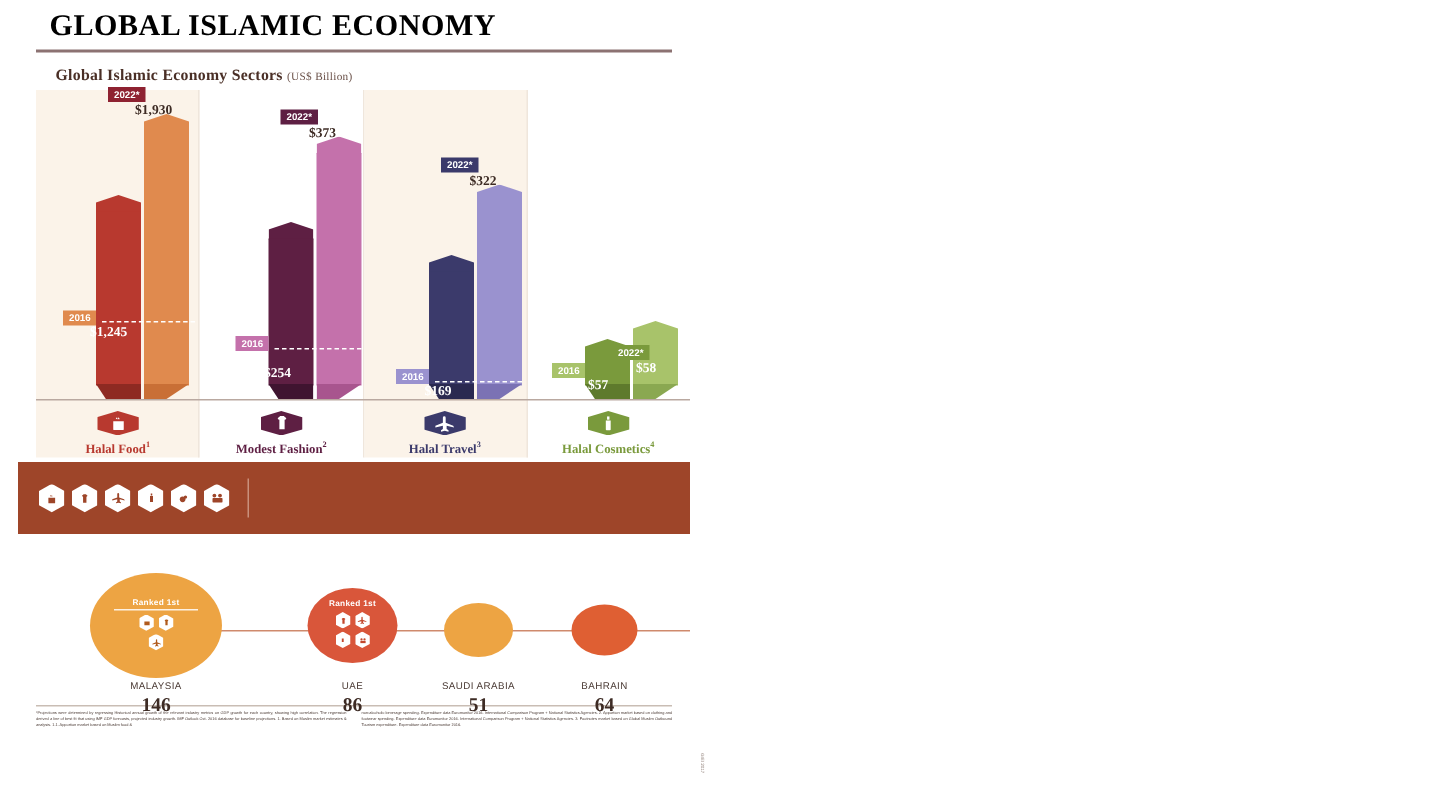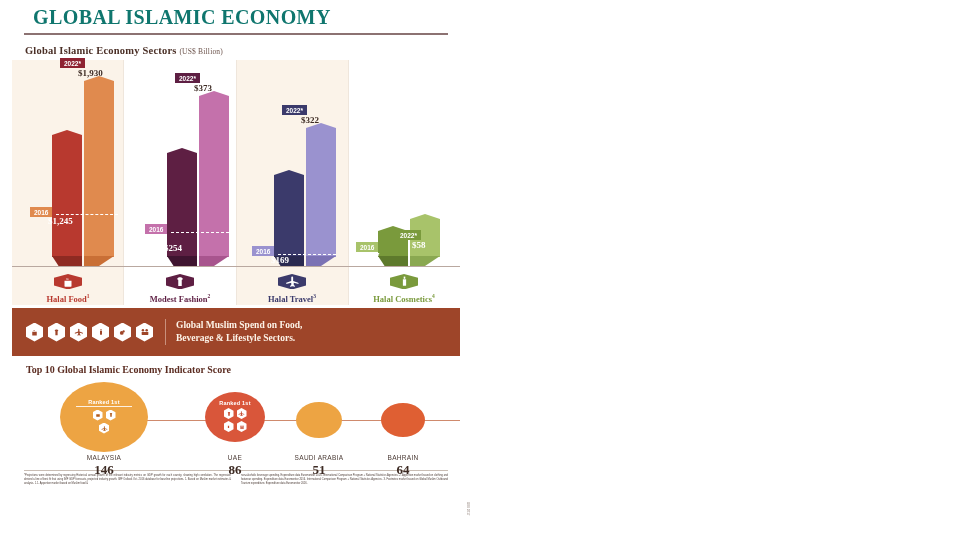--- a/index.html
+++ b/index.html
@@ -10,28 +10,28 @@
   #poster{
     position:absolute;left:0;top:0;width:472px;height:530px;
     background:#ffffff;overflow:hidden;
   }
   
   .hdr{
     padding:6px 0 0 33px;
   }
   .hdr h1{
     margin:0;font-family:"Liberation Serif", serif;font-weight:700;
-    font-size:20px;letter-spacing:.4px;color:#0f766e;
+    font-size:20px;letter-spacing:.4px;color:#000000;
   }
   .hdr-rule{
     margin:4px 24px 0 24px;height:2px;background:#8c7272;
   }
   
   .sectors{
-    position:relative;margin:7px 12px 0 12px;height:263px;background:#ffffff;
+    position:relative;margin:7px 12px 0 24px;height:263px;background:#ffffff;
   }
   .sec-title{
     font-family:"Liberation Serif", serif;font-weight:700;font-size:10.5px;
     color:#4a2f26;padding:3px 0 0 13px;letter-spacing:.2px;
   }
   .sec-title .unit{font-size:7.5px;font-weight:400;color:#6b524a;}
   .cols{
     position:absolute;left:0;top:18px;right:0;bottom:0;display:flex;
   }
   .col{
@@ -236,21 +236,21 @@
         <div class="tip" style="background:#7a9a3c;clip-path:polygon(50% 0,100% 42%,100% 100%,0 100%,0 42%);"></div>
         <div class="shaft" style="background:#7a9a3c;"></div>
         <div class="foot" style="background:#5e7a2c;clip-path:polygon(0 0,100% 0,100% 100%,22% 100%);"></div>
       </div>
       <div class="bar b" style="left:398px;height:52px;">
         <div class="tip" style="background:#a8c36a;clip-path:polygon(50% 0,100% 42%,100% 100%,0 100%,0 42%);"></div>
         <div class="shaft" style="background:#a8c36a;"></div>
         <div class="foot" style="background:#8aa851;clip-path:polygon(0 0,100% 0,50% 100%,0 100%);"></div>
       </div>
       <div class="badge" style="left:344px;top:182px;background:#a8c36a;">2016</div>
-      <div class="val" style="left:354px;top:191px;">$57</div>
+      <div class="val" style="left:368px;top:191px;">$57</div>
       <div class="badge" style="left:384px;top:170px;background:#7a9a3c;">2022*</div>
       <div class="val" style="left:400px;top:180px;">$58</div>
     </div>
 
     <div class="baseline" style="top:224px;"></div>
 
     <div class="secfoot" style="top:226px;">
       <div class="sf">
         <div class="hexi" style="background:#b8392f;">
           <svg width="14" height="14" viewBox="0 0 24 24" fill="#fff">
@@ -328,28 +328,23 @@
       </div>
       <div class="bhex">
         <svg width="10" height="10" viewBox="0 0 24 24" fill="#9e4529">
             <circle cx="7" cy="8" r="3"></circle>
             <circle cx="16" cy="8" r="3"></circle>
             <rect x="4" y="12" width="16" height="7" rx="1"></rect>
           </svg>
       </div>
     </div>
     <div class="bsep"></div>
-    <div class="banner-text">
-      <div>Global Muslim Spend on Food,</div>
-      <div>Beverage &amp; Lifestyle Sectors.</div>
-    </div>
   </div>
 
   <div class="indic">
-    <div class="ind-title">Top 10 Global Islamic Economy Indicator Score</div>
 
     <div class="circles">
       <div class="connector"></div>
 
       <div class="bubble" style="left:48px;top:2px;width:88px;height:70px;background:#eda443;">
         <div class="rank">Ranked 1st</div>
         <div class="rank-rule" style="width:56px;"></div>
         <div class="minihexrow">
           <div class="mhex">
               <svg width="6" height="6" viewBox="0 0 24 24" fill="#b05a1c">

